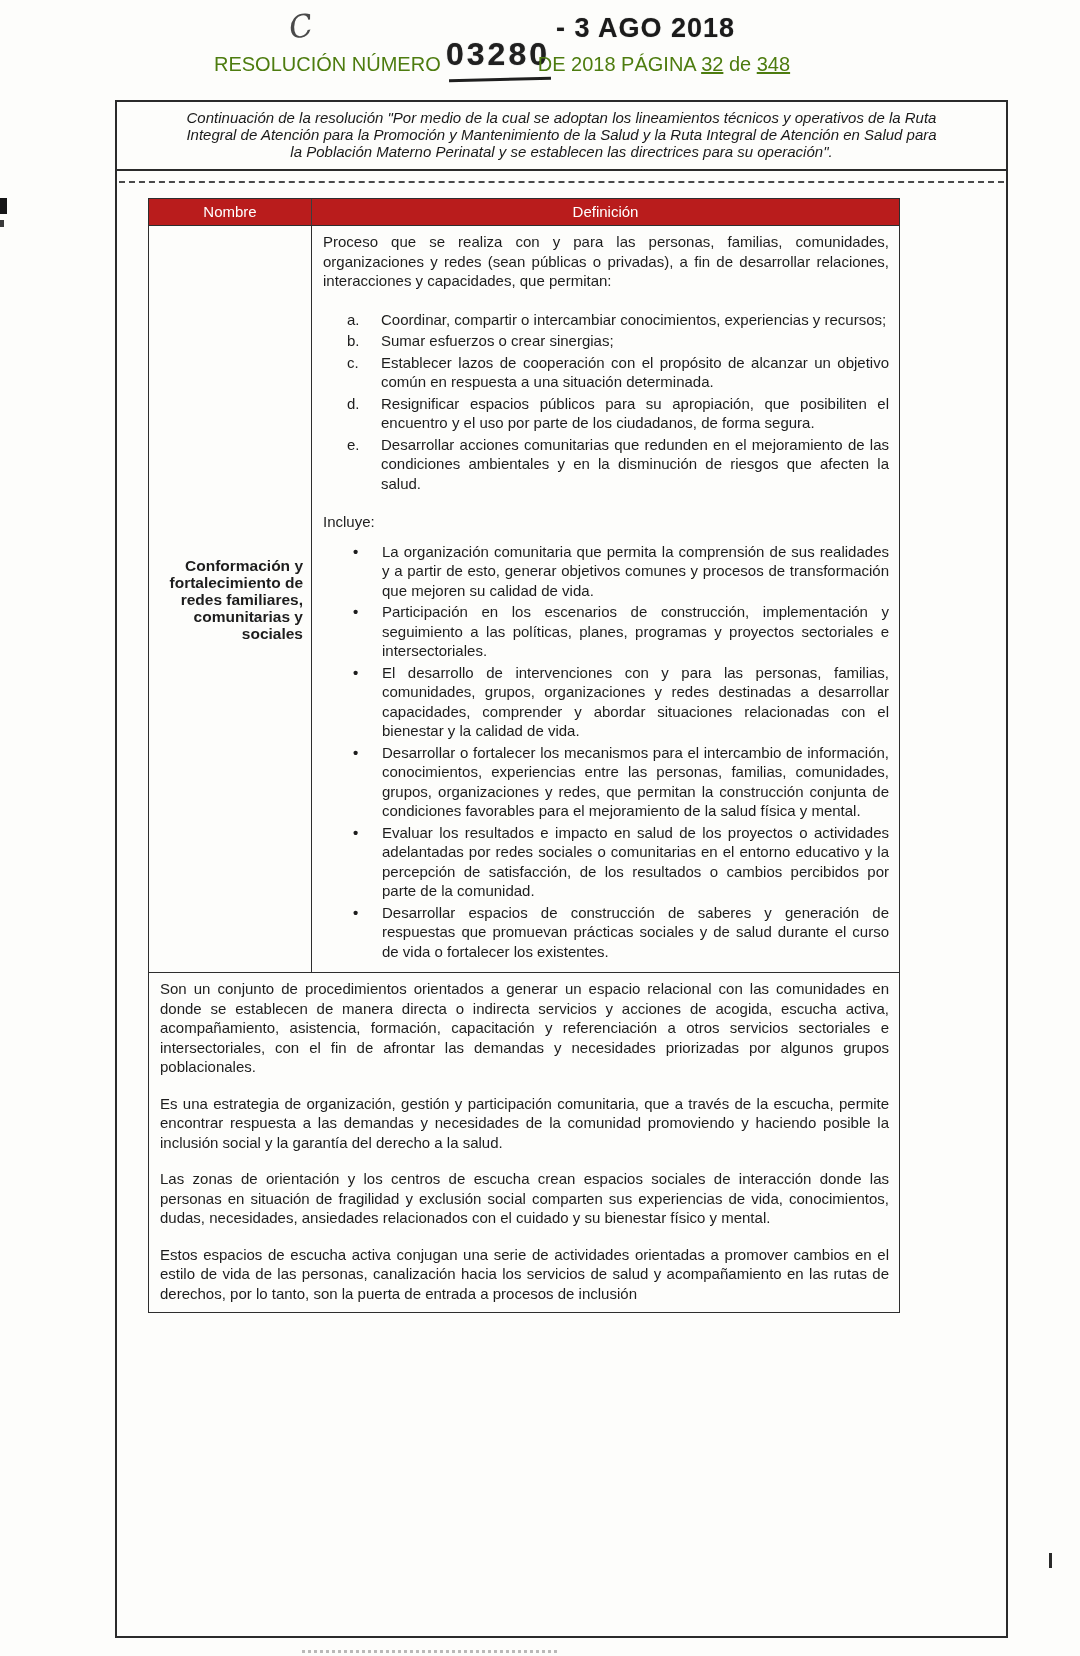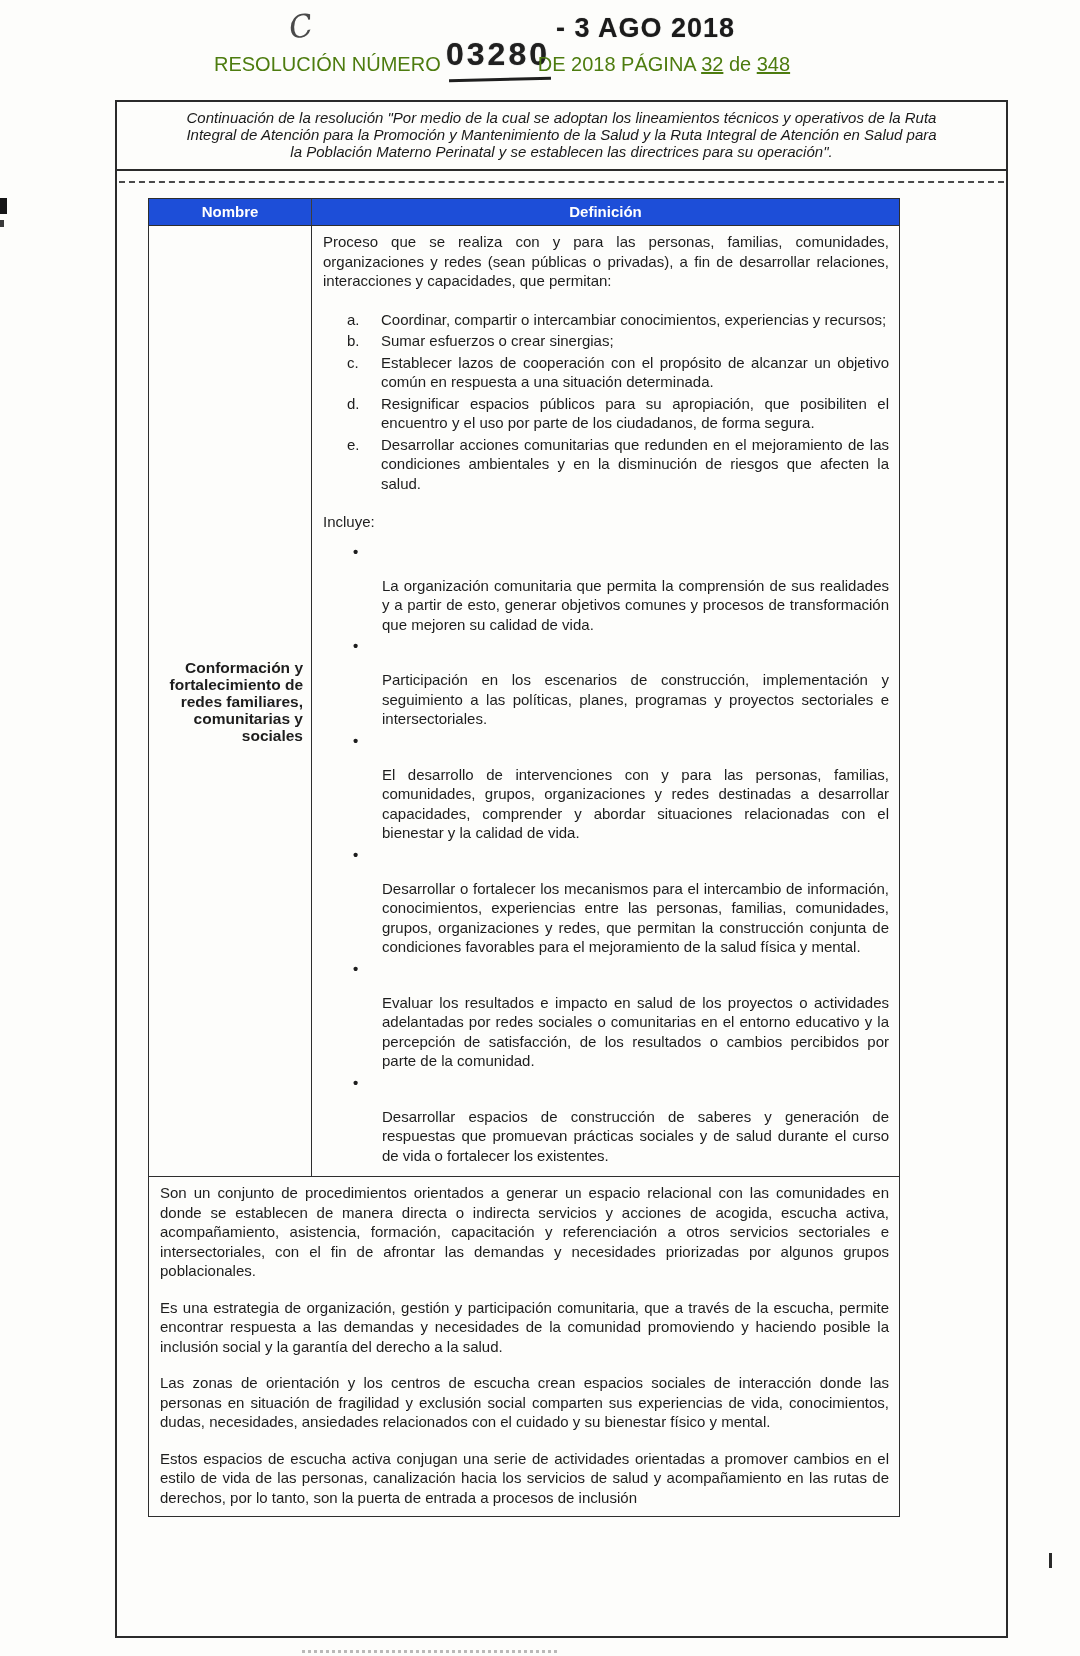--- a/index.html
+++ b/index.html
@@ -64,22 +64,22 @@
   }
 
   
   .doc-table {
     margin: 15px 106px 0 31px;
     border: 1.6px solid #2e2e2e;
   }
   .t-row { display: flex; border-top: 1.6px solid #2e2e2e; }
   .t-row.t-head { border-top: none; }
   .h-cell {
-    background: #1d4ed8; color: #ffffff;
-    font-weight: 700; font-size: 15px;
+    background: #b91c1c; color: #ffffff;
+    font-weight: 400; font-size: 15px;
     text-align: center; padding: 4px 0 5px;
   }
   .h-name { width: 163px; border-right: 1.6px solid #3d3d3d; }
   .h-def  { flex: 1; }
   .c-name {
     width: 163px; flex: none;
     border-right: 1.6px solid #2e2e2e;
     display: flex; align-items: center; justify-content: center;
     text-align: right; font-weight: 700;
     font-size: 15.5px; line-height: 17px;
@@ -95,21 +95,21 @@
   .v-gap { height: 17px; }
   .v-gap-sm { height: 8px; }
 
   .li-row { display: flex; margin: 2px 0 2px 24px; }
   .li-label { flex: none; width: 34px; }
   .li-text { flex: 1; text-align: justify; }
 
   .bl-row { display: flex; margin: 2px 0 2px 30px; }
   .bl-dot { flex: none; width: 29px; }
   .bl-dot::before { content: "\2022"; font-weight: 700; }
-  .bl-text { flex: 1; text-align: justify; margin-top: 34px; }
+  .bl-text { flex: 1; text-align: justify; }
 
   
   .edge-tick {
     position: absolute; left: 0; top: 198px;
     width: 7px; height: 16px; background: #161616;
   }
   .edge-tick2 {
     position: absolute; left: 0; top: 220px;
     width: 4px; height: 7px; background: #3a3a3a;
   }

